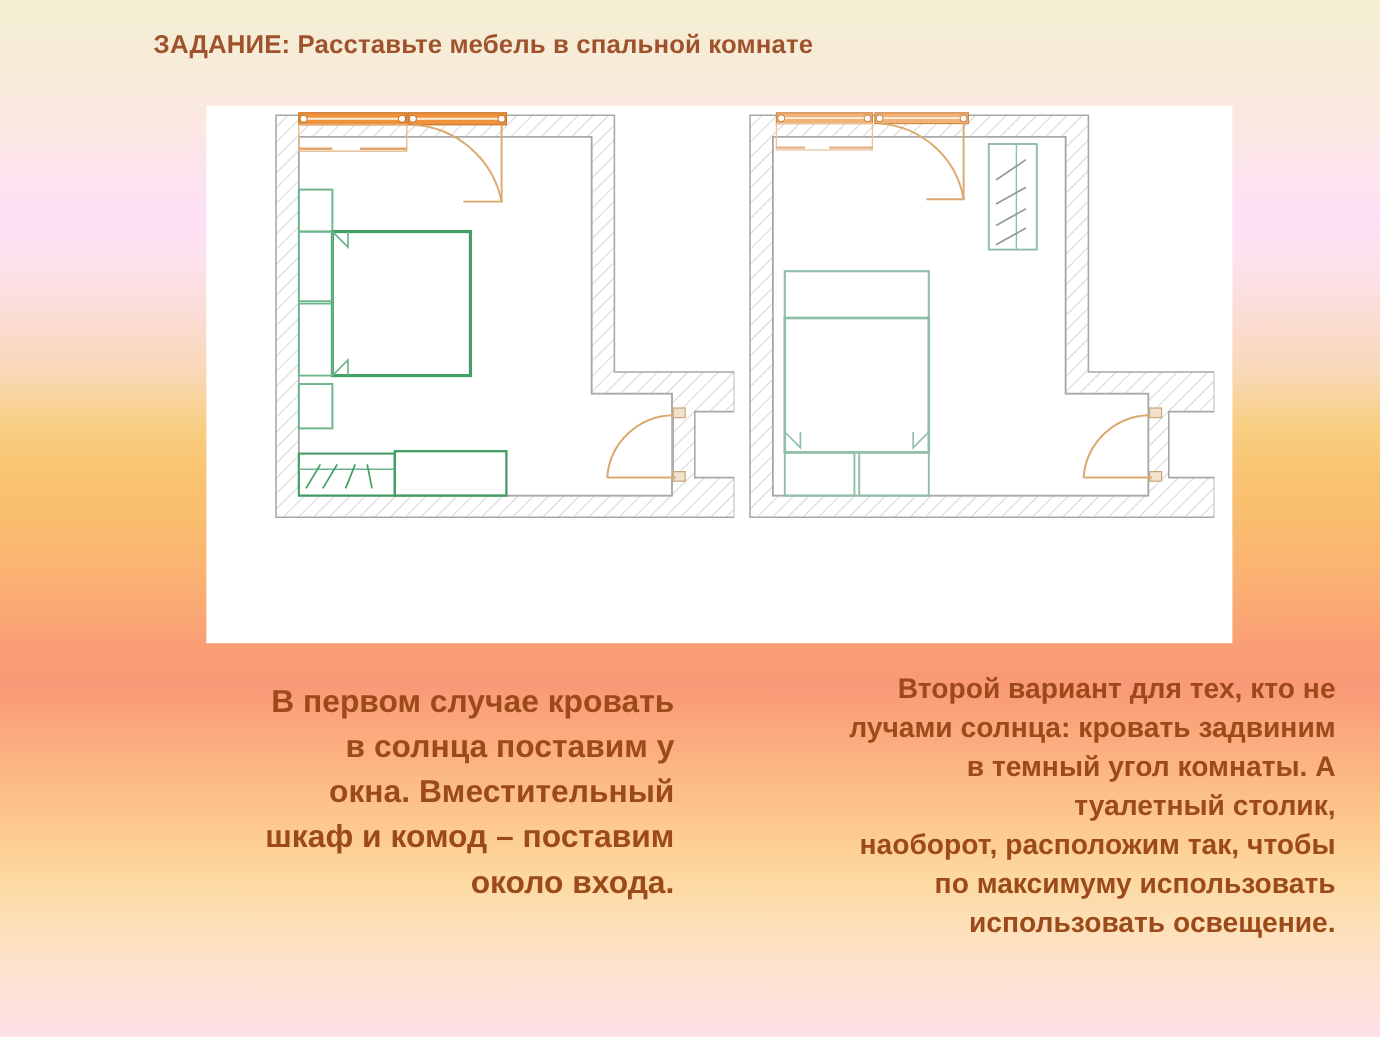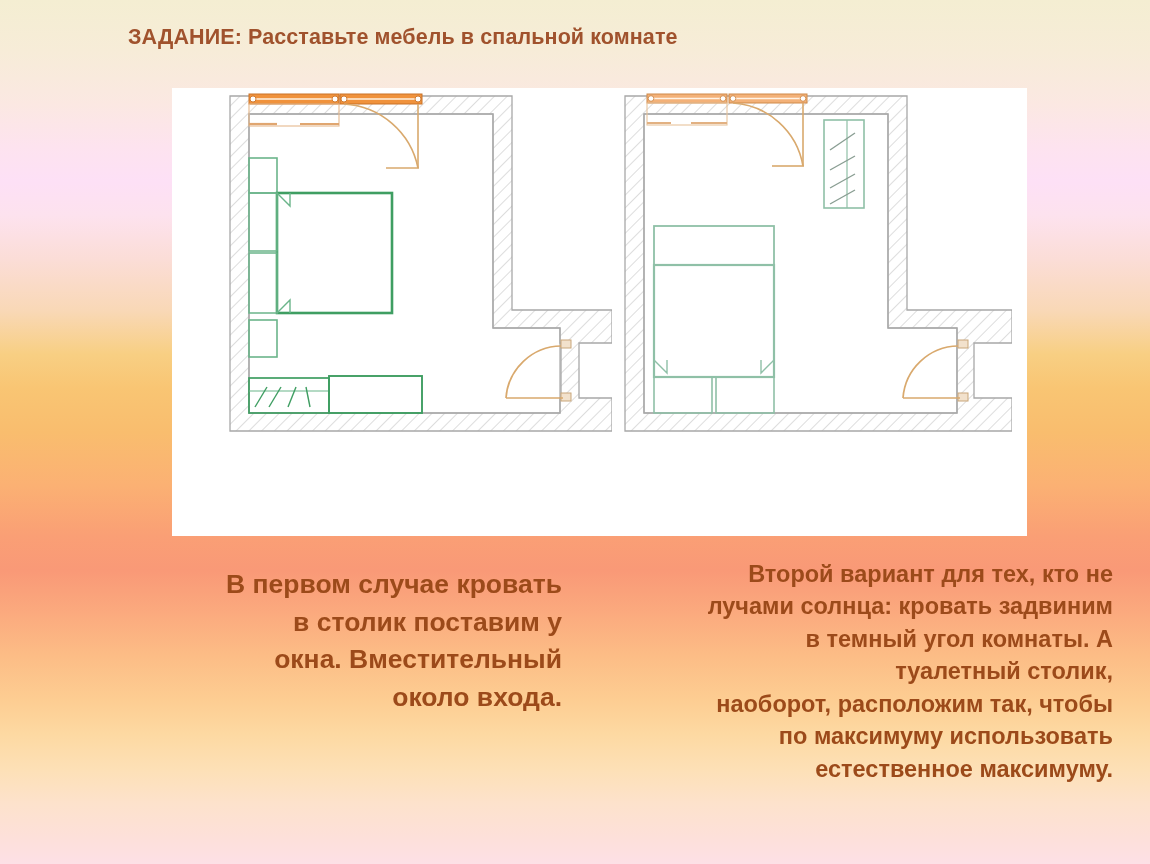--- a/index.html
+++ b/index.html
@@ -213,28 +213,29 @@
         <rect x="341" y="305" width="10" height="8" fill="#f2e1cc" stroke="#c9a67a" stroke-width="1"></rect>
         <path d="M341,258 A56,56 0 0 0 286,310" stroke="#d9a96d" stroke-width="1.7" fill="none"></path>
         <line x1="286" y1="310" x2="343" y2="310" stroke="#d9a96d" stroke-width="1.7"></line>
       </g>
     </svg>
 
   </div>
 
   <div class="text-block text-left">
     <p>В первом случае  кровать</p>
-    <p>в столик  поставим  у</p>
+    <p>в солнца  поставим  у</p>
     <p>окна.  Вместительный</p>
+    <p>шкаф  и комод  – поставим</p>
     <p>около входа.</p>
   </div>
 
   <div class="text-block text-right">
     <p>Второй вариант для тех, кто не</p>
     <p>лучами солнца: кровать задвиним</p>
     <p>в темный угол комнаты. А</p>
     <p>туалетный столик,</p>
     <p>наоборот, расположим так, чтобы</p>
     <p>по максимуму использовать</p>
-    <p>естественное максимуму.</p>
+    <p>использовать освещение.</p>
   </div>
 
 </div>
 
 </body></html>

